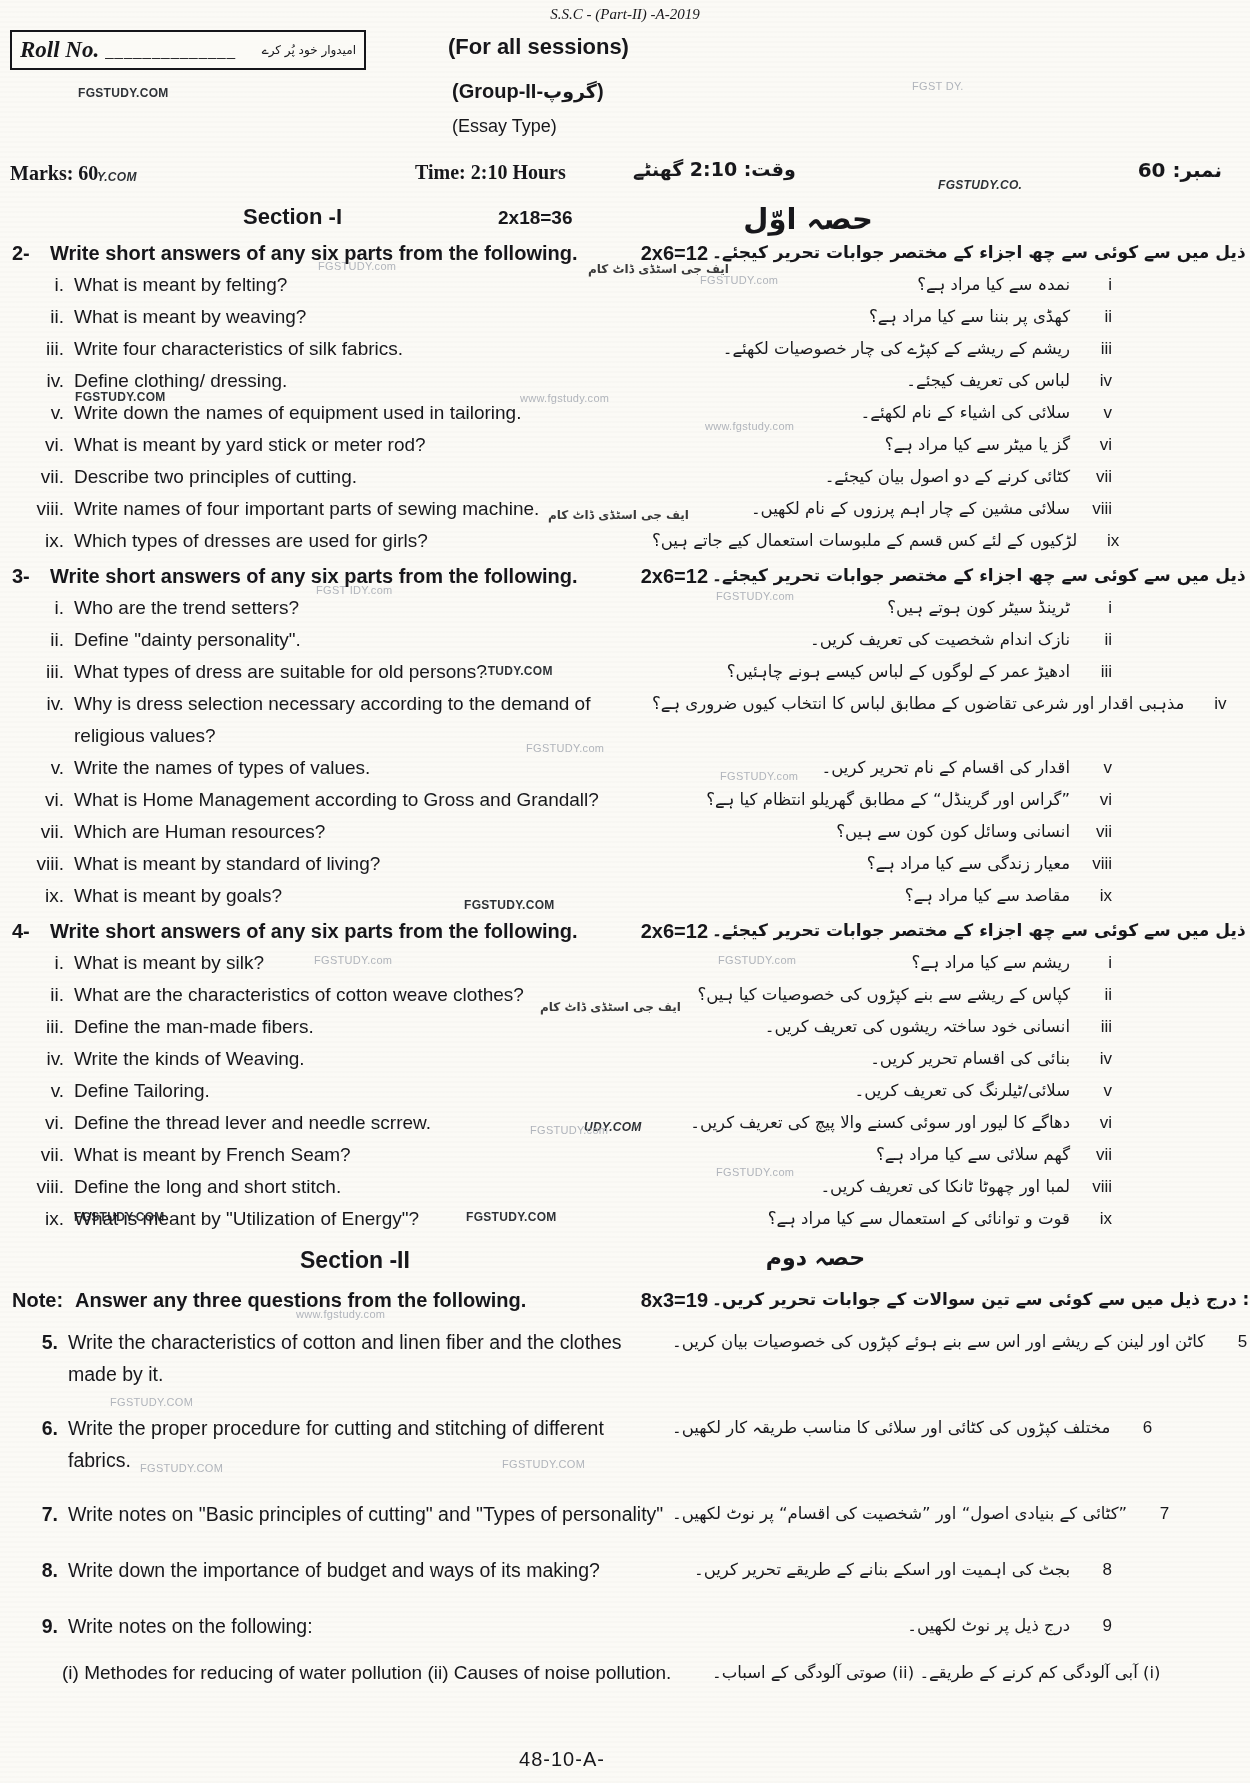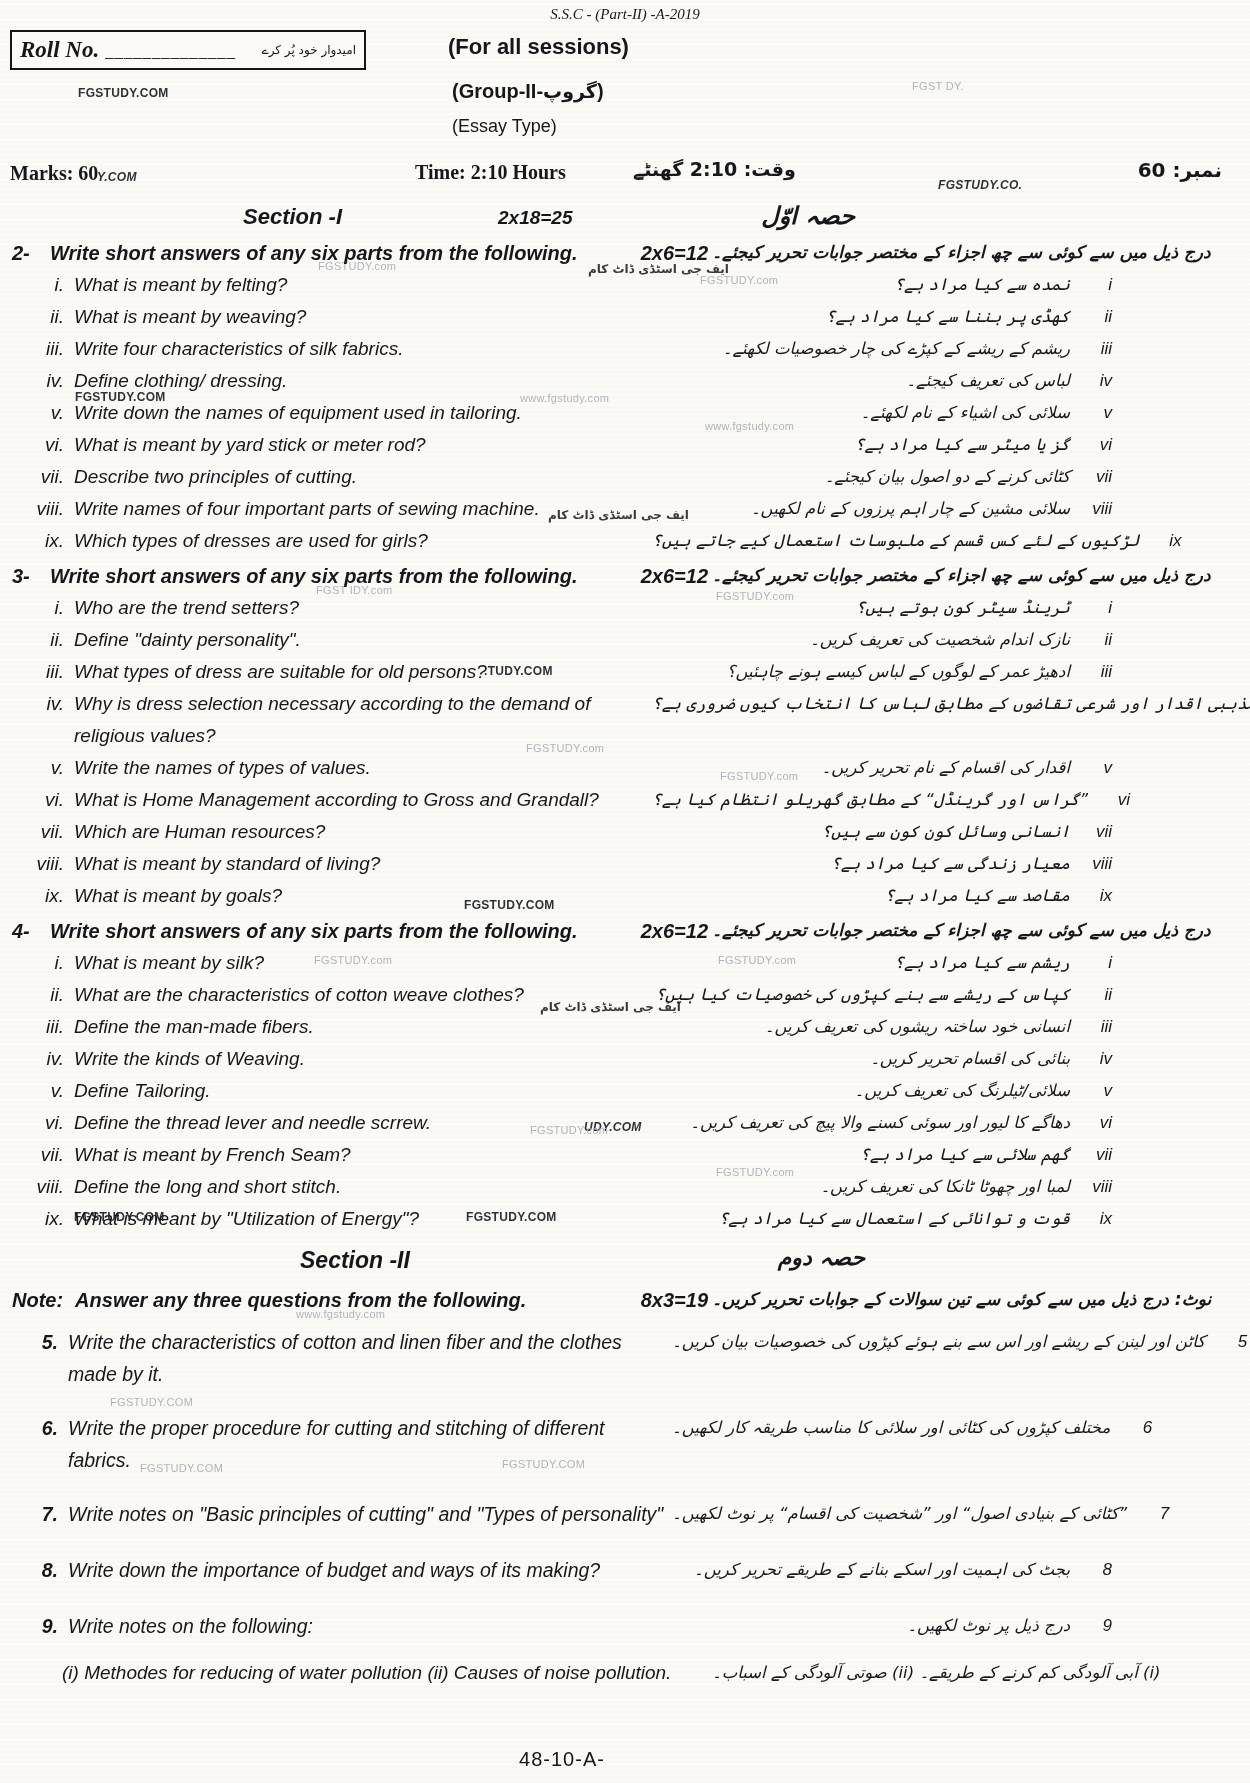--- a/index.html
+++ b/index.html
@@ -25,25 +25,25 @@
   .group-line .ur{font-size:19px;}
   .title-en{position:absolute;left:10px;top:100px;font:bold 28px "Liberation Serif",serif;}
   .essay{position:absolute;left:452px;top:116px;font-size:18px;}
   .title-ur{position:absolute;right:28px;top:92px;font-weight:bold;font-size:25px;white-space:nowrap;}
   .marks-en{position:absolute;left:10px;top:162px;font:bold 20px "Liberation Serif",serif;}
   .time-en{position:absolute;left:415px;top:161px;font:bold 20px "Liberation Serif",serif;}
   .time-ur{position:absolute;left:633px;top:158px;font-weight:bold;font-size:19px;}
   .marks-ur{position:absolute;right:28px;top:158px;font-weight:bold;font-size:20px;}
 
   
-  .content{padding:0 138px 0 12px;position:relative;font-style:italic;}
+  .content{padding:0 138px 0 12px;position:relative;}
   .sec-row{position:relative;height:40px;}
   .s1-title{position:absolute;left:231px;top:2px;font-weight:bold;font-size:22px;}
   .s1-marks{position:absolute;left:486px;top:5px;font-weight:bold;font-size:19px;}
-  .s1-ur{position:absolute;right:257px;top:0;font-weight:bold;font-size:24px;}
+  .s1-ur{position:absolute;right:239px;top:0;font-weight:bold;font-size:29px;}
 
   .q-block{margin-bottom:8px;}
   .q-header{display:flex;align-items:flex-start;margin-bottom:4px;}
   .qh-en{width:700px;flex:none;display:flex;font-weight:bold;font-size:20px;}
   .qnum{width:38px;flex:none;}
   .qh-marks{margin-left:auto;padding-right:4px;}
   .qh-ur{flex:1;display:flex;min-width:0;}
   .qh-urtext{flex:1;text-align:right;font-size:17px;font-weight:bold;white-space:nowrap;}
   .qnum-r,.pnum-r{width:42px;flex:none;text-align:right;font-weight:bold;font-size:18px;font-family:"Liberation Sans",sans-serif;}
   .pnum-r{font-weight:normal;font-size:17px;}
@@ -136,21 +136,21 @@
     <div class="marks-en">Marks: 60</div>
     <div class="time-en">Time: 2:10 Hours</div>
     <div class="time-ur ur">وقت: 2:10 گھنٹے</div>
     <div class="marks-ur ur">نمبر: 60</div>
   </div>
 
   <div class="content">
 
     <div class="sec-row">
       <span class="s1-title">Section -I</span>
-      <span class="s1-marks">2x18=25</span>
+      <span class="s1-marks">2x18=36</span>
       <span class="s1-ur ur">حصہ اوّل</span>
     </div>
 
     <div class="q-block">
       <div class="q-header">
         <div class="qh-en">
           <span class="qnum">2-</span>
           <span class="qh-text">Write short answers of any six parts from the following.</span>
           <span class="qh-marks">2x6=12</span>
         </div>

